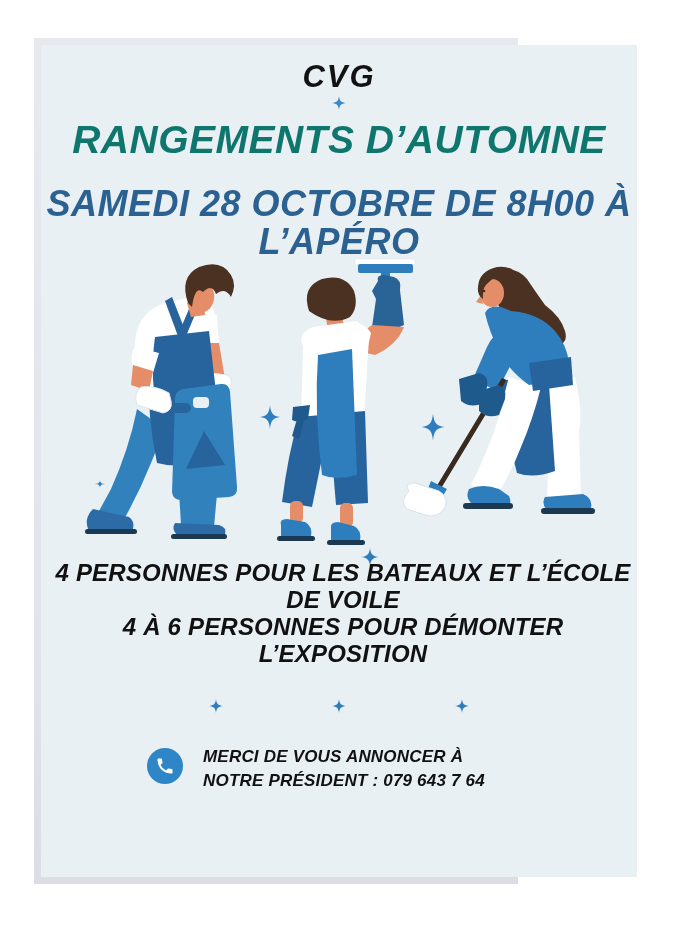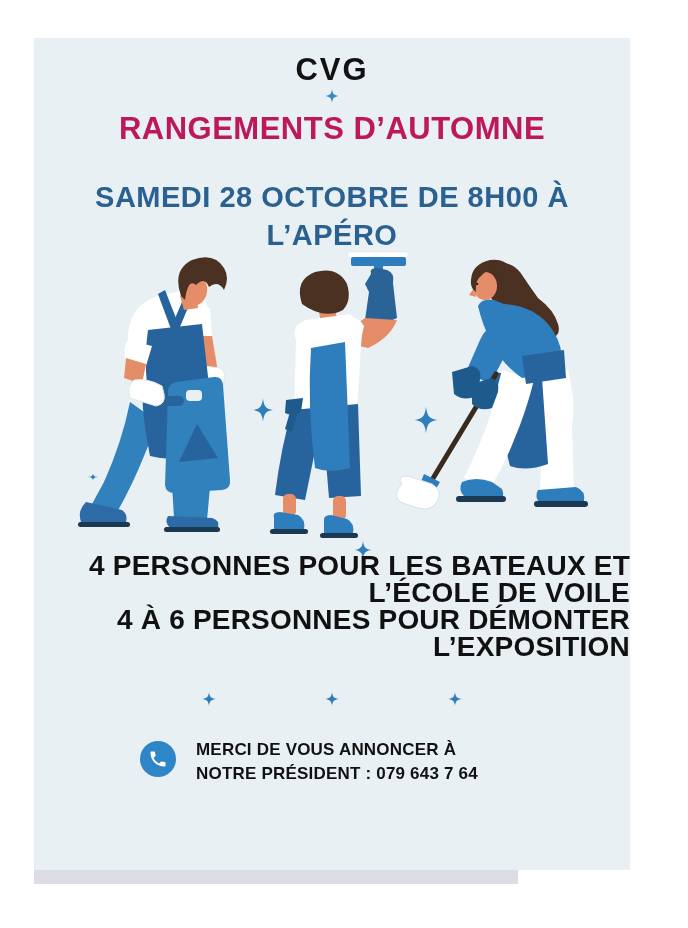--- a/index.html
+++ b/index.html
@@ -3,43 +3,43 @@
 <meta charset="utf-8">
 <style>
   html,body{margin:0;padding:0;}
   body{
     width:688px;height:928px;background:#ffffff;overflow:hidden;position:relative;
     font-family:"Liberation Sans", sans-serif;
   }
   .poster{
     position:absolute;left:34px;top:38px;width:484px;height:846px;
     background:linear-gradient(180deg,#e8e8ef 0%,#e3e3eb 70%,#dcdce5 100%);
-    box-sizing:border-box;
+    padding:7px;box-sizing:border-box;font-style:italic;
   }
   .poster-inner{
     position:relative;width:596px;height:832px;background:#e9f0f4;overflow:hidden;
   }
   .org-title{
     position:absolute;top:14px;left:0;right:0;text-align:center;
     font-size:31px;font-weight:bold;letter-spacing:2px;color:#121212;
   }
   .sparkle-top{position:absolute;top:51px;left:50%;transform:translateX(-50%);}
   .event-title{
     position:absolute;top:73px;left:0;right:0;text-align:center;
-    font-size:31px;font-weight:bold;letter-spacing:.5px;color:#be185d;
+    font-size:39px;font-weight:bold;letter-spacing:.5px;color:#0f766e;
   }
   .date-title{
     position:absolute;top:140px;left:0;right:0;text-align:center;
-    font-size:29px;line-height:38px;font-weight:bold;letter-spacing:.5px;color:#2b6191;
+    font-size:36px;line-height:38px;font-weight:bold;letter-spacing:.5px;color:#2b6191;
   }
   .illustration{position:absolute;top:206px;left:0;width:596px;height:300px;}
   .sparkle-behind{position:absolute;top:500px;left:320px;z-index:0;}
   .needs{
-    position:absolute;top:514px;left:8px;right:0;z-index:1;text-align:right;
-    font-size:28px;line-height:27px;font-weight:bold;color:#111111;letter-spacing:.2px;
+    position:absolute;top:514px;left:8px;right:0;z-index:1;text-align:center;
+    font-size:24px;line-height:27px;font-weight:bold;color:#111111;letter-spacing:.2px;
   }
   .sparkle-row{
     position:absolute;top:654px;left:0;right:0;
     display:flex;justify-content:center;gap:109px;
   }
   .contact{
     position:absolute;top:700px;left:106px;display:flex;gap:20px;align-items:flex-start;
   }
   .phone-badge{
     width:36px;height:36px;border-radius:50%;background:#2f86c6;flex:0 0 auto;

